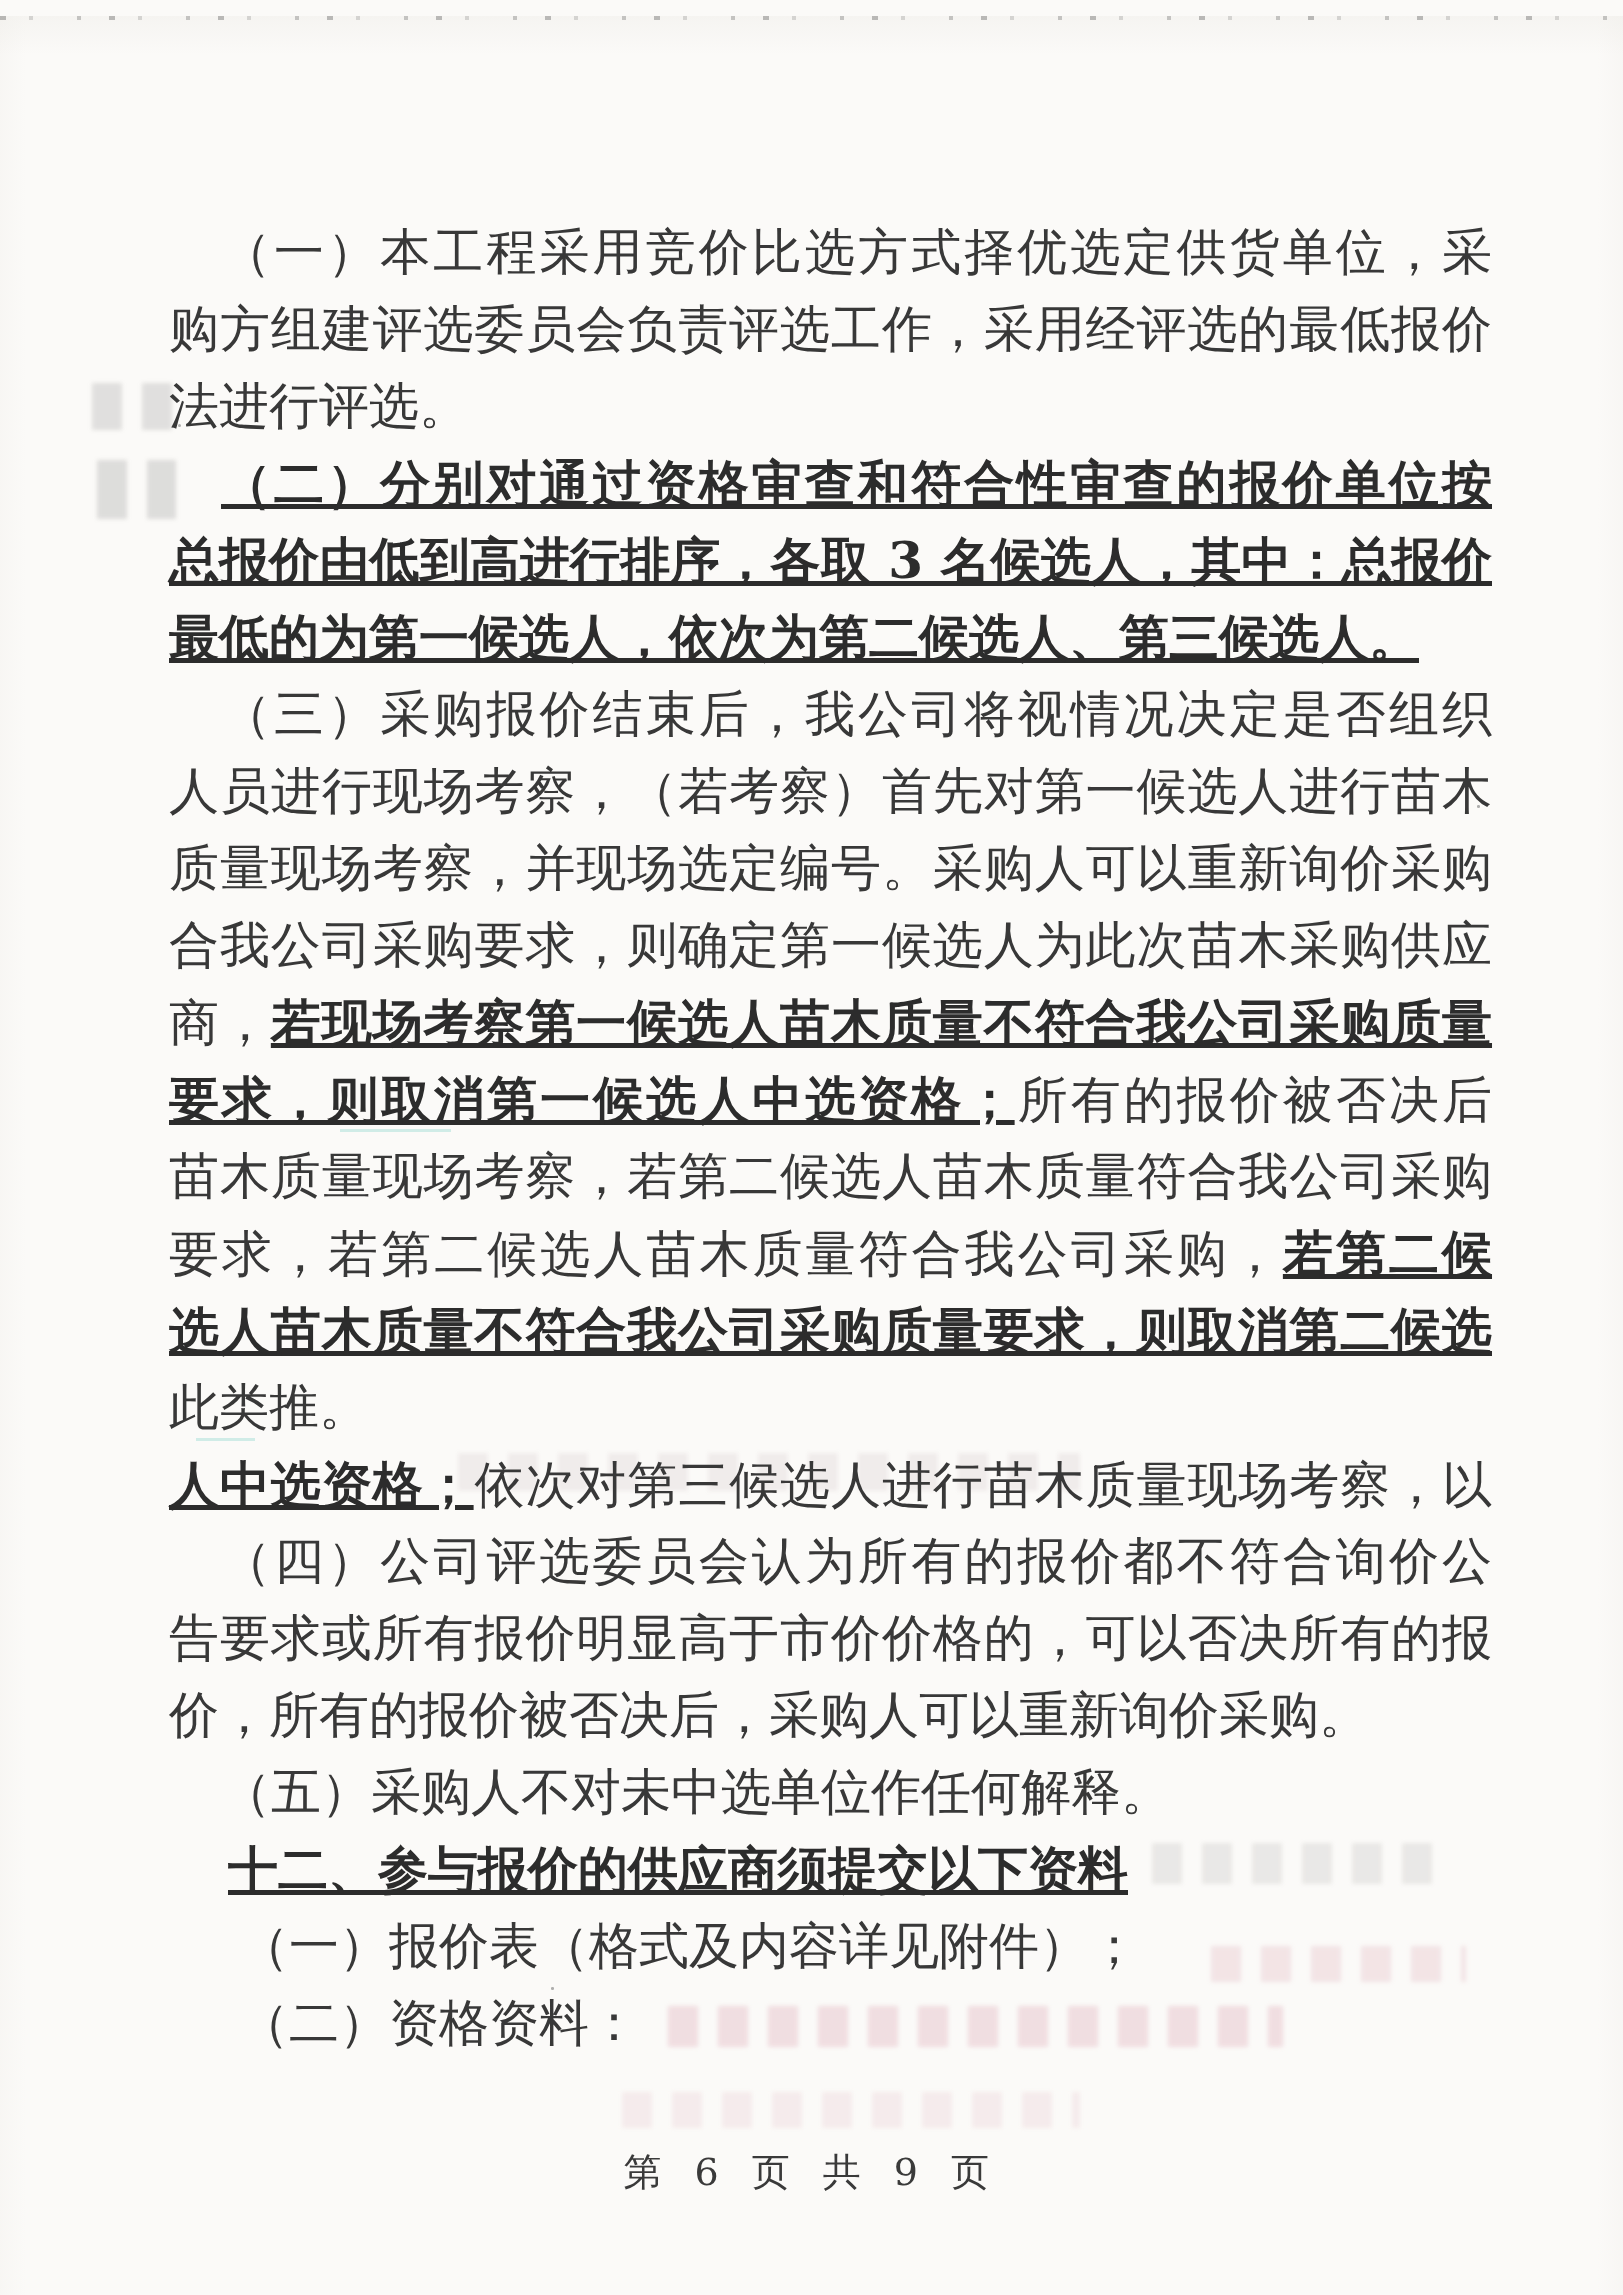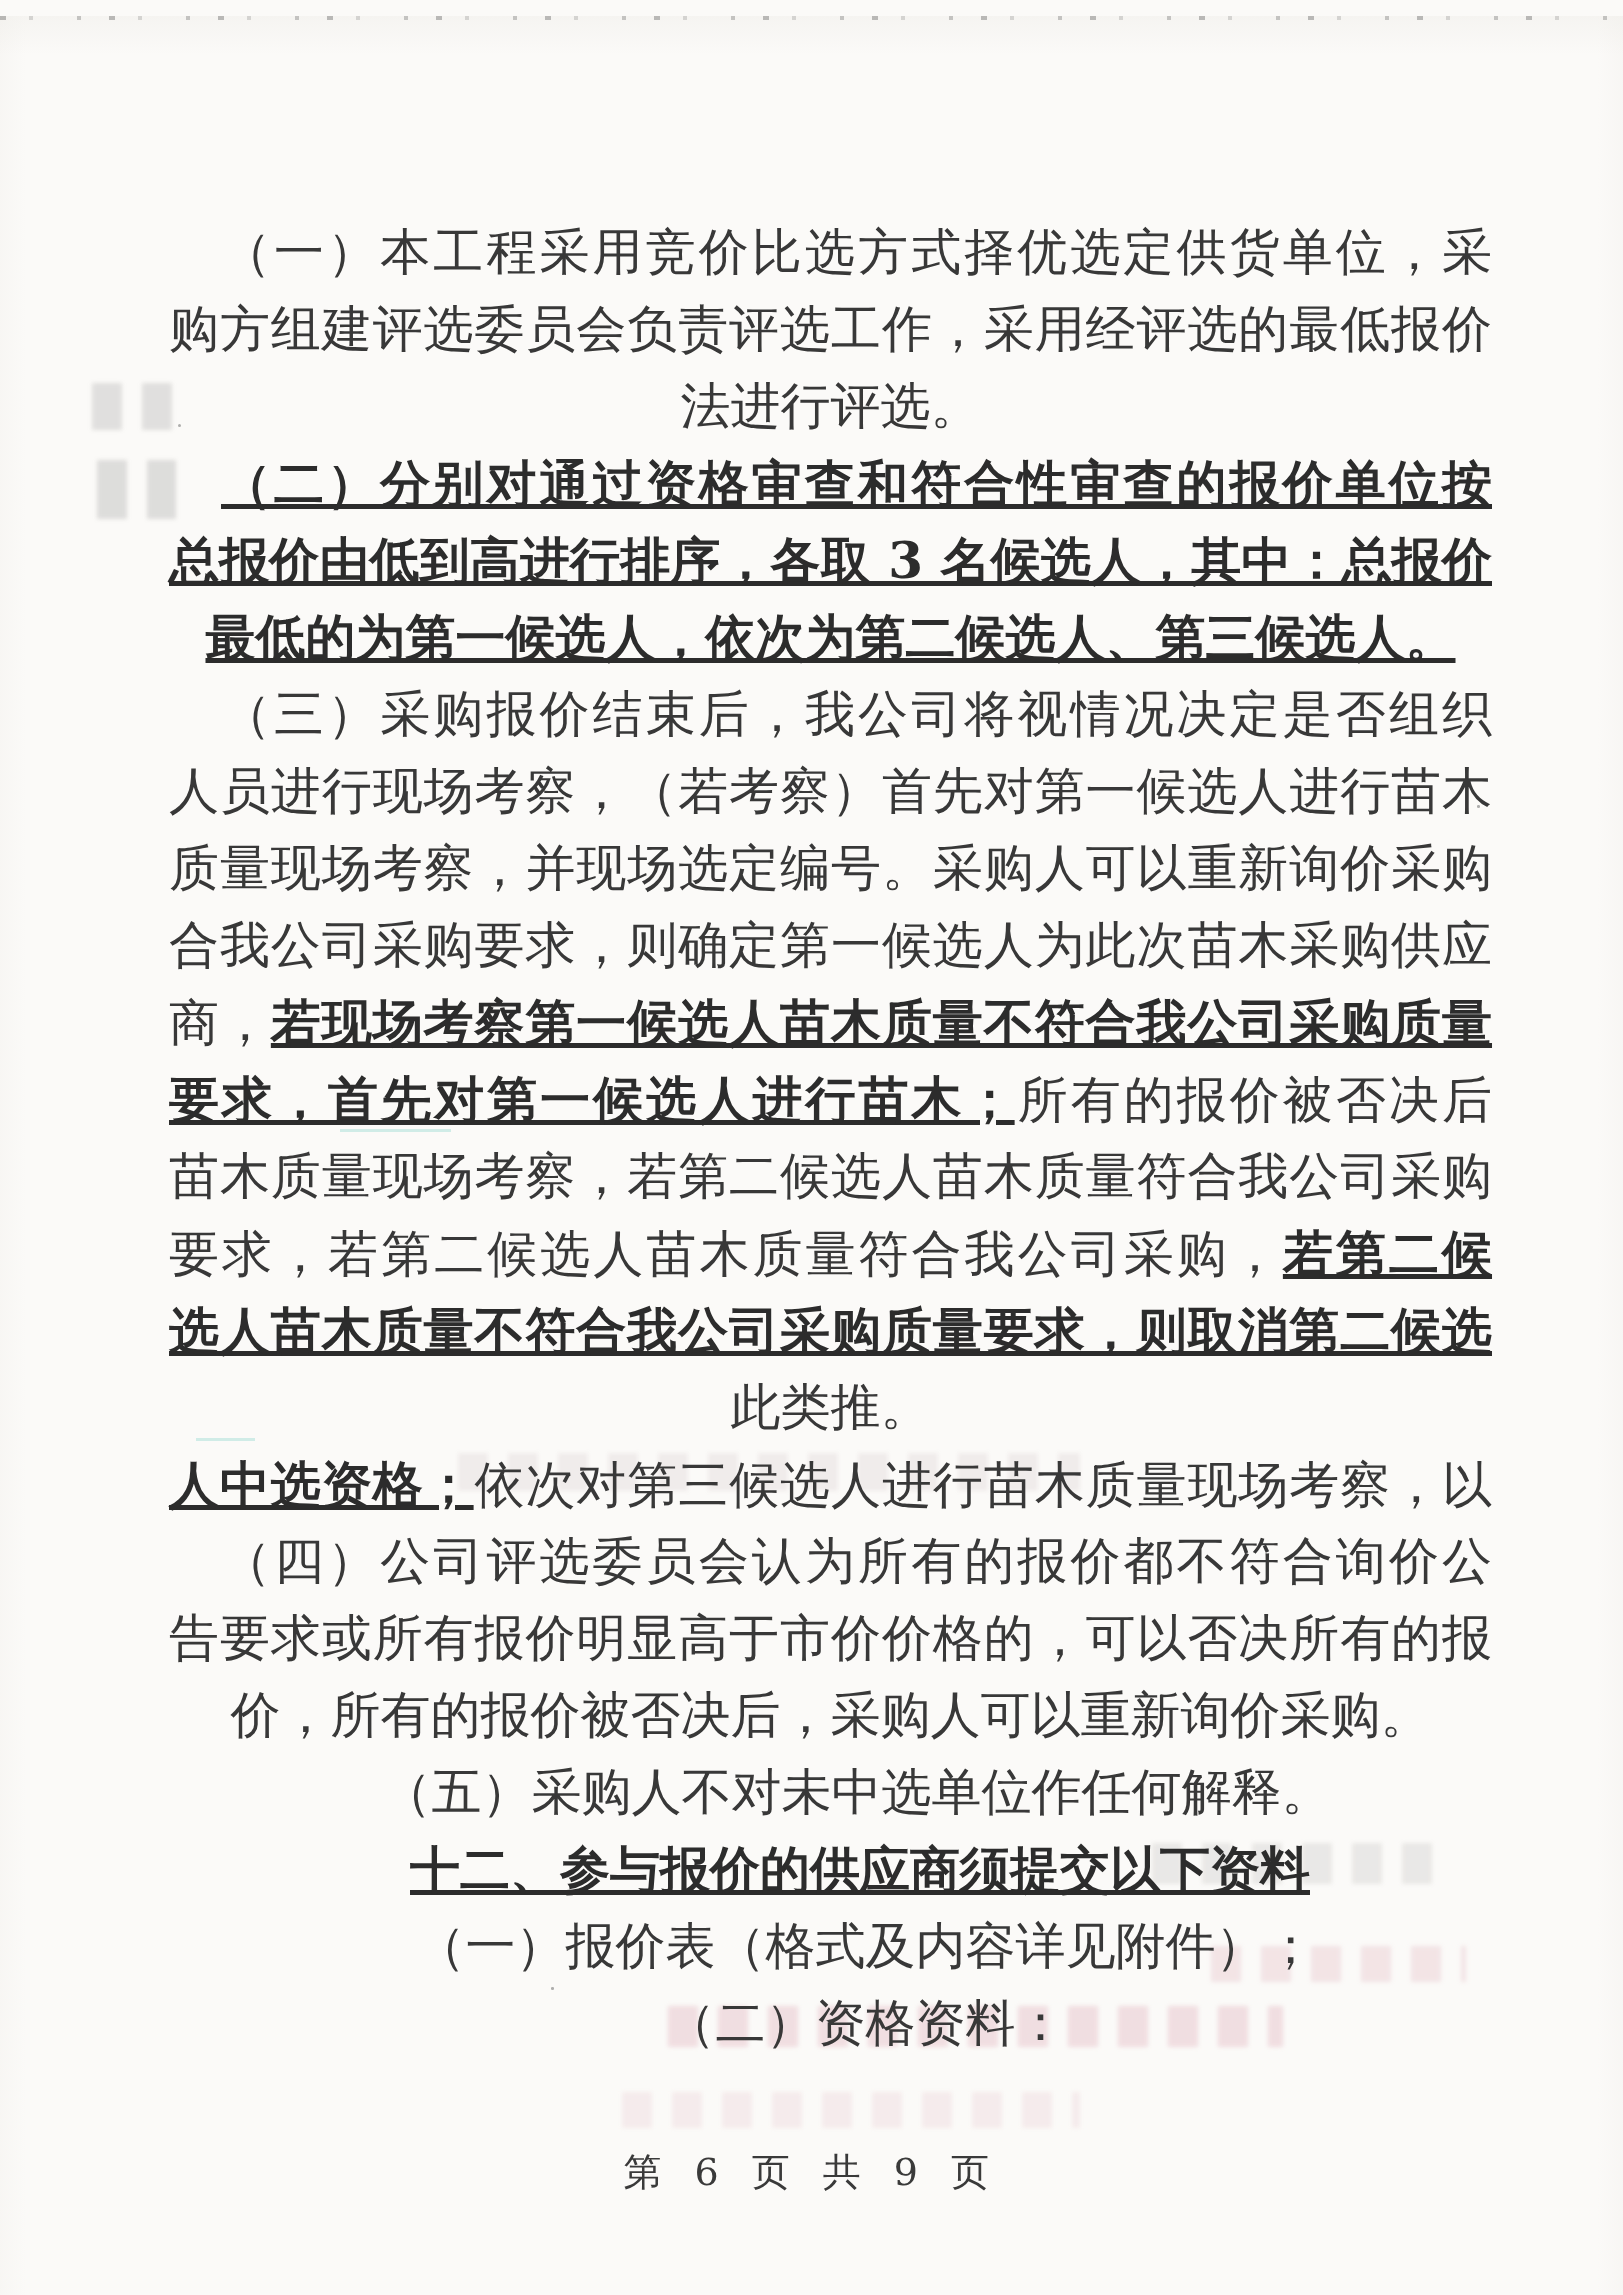--- a/index.html
+++ b/index.html
@@ -36,21 +36,21 @@
     position: absolute;
     left: 169px;
     top: 198px;
     width: 1323px;
   }
   .line {
     height: 77px;
     line-height: 77px;
     font-size: 50px;
     color: #383838;
-    text-align: center;
+    text-align: left;
     white-space: nowrap;
     letter-spacing: 0px;
   }
   .line.justify {
     white-space: normal;
     text-align: justify;
     text-align-last: justify;
   }
   .line .bold {
     font-weight: 700;
@@ -138,21 +138,21 @@
       <div class="line ind-none justify"><span>购方组建评选委员会负责评选工作，采用经评选的最低报价</span></div>
       <div class="line ind-none"><span>法进行评选。</span></div>
       <div class="line ind-p justify"><span class="bold">（二）分别对通过资格审查和符合性审查的报价单位按</span></div>
       <div class="line ind-none justify"><span class="bold">总报价由低到高进行排序，各取 3 名候选人，其中：总报价</span></div>
       <div class="line ind-none"><span class="bold">最低的为第一候选人，依次为第二候选人、第三候选人。</span></div>
       <div class="line ind-p justify"><span>（三）采购报价结束后，我公司将视情况决定是否组织</span></div>
       <div class="line ind-none justify"><span>人员进行现场考察，（若考察）首先对第一候选人进行苗木</span></div>
       <div class="line ind-none justify"><span>质量现场考察，并现场选定编号。采购人可以重新询价采购</span></div>
       <div class="line ind-none justify"><span>合我公司采购要求，则确定第一候选人为此次苗木采购供应</span></div>
       <div class="line ind-none justify"><span>商，</span><span class="bold">若现场考察第一候选人苗木质量不符合我公司采购质量</span></div>
-      <div class="line ind-none justify"><span class="bold">要求，首先对第一候选人进行苗木；</span><span>所有的报价被否决后</span></div>
+      <div class="line ind-none justify"><span class="bold">要求，则取消第一候选人中选资格；</span><span>所有的报价被否决后</span></div>
       <div class="line ind-none justify"><span>苗木质量现场考察，若第二候选人苗木质量符合我公司采购</span></div>
       <div class="line ind-none justify"><span>要求，若第二候选人苗木质量符合我公司采购，</span><span class="bold">若第二候</span></div>
       <div class="line ind-none justify"><span class="bold">选人苗木质量不符合我公司采购质量要求，则取消第二候选</span></div>
       <div class="line ind-none"><span>此类推。</span></div>
       <div class="line ind-none justify"><span class="bold">人中选资格；</span><span>依次对第三候选人进行苗木质量现场考察，以</span></div>
       <div class="line ind-p justify"><span>（四）公司评选委员会认为所有的报价都不符合询价公</span></div>
       <div class="line ind-none justify"><span>告要求或所有报价明显高于市价价格的，可以否决所有的报</span></div>
       <div class="line ind-none"><span>价，所有的报价被否决后，采购人可以重新询价采购。</span></div>
       <div class="line ind-p"><span>（五）采购人不对未中选单位作任何解释。</span></div>
       <div class="line ind-h"><span class="bold">十二、参与报价的供应商须提交以下资料</span></div>

